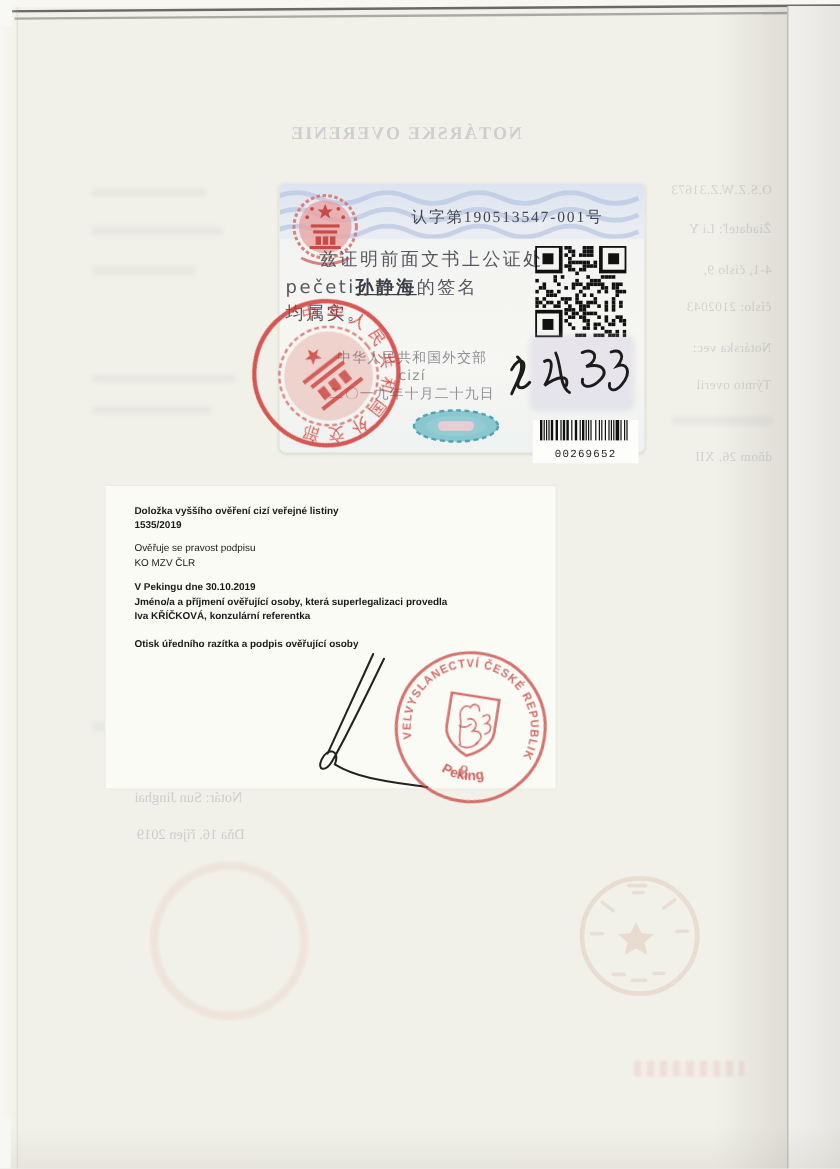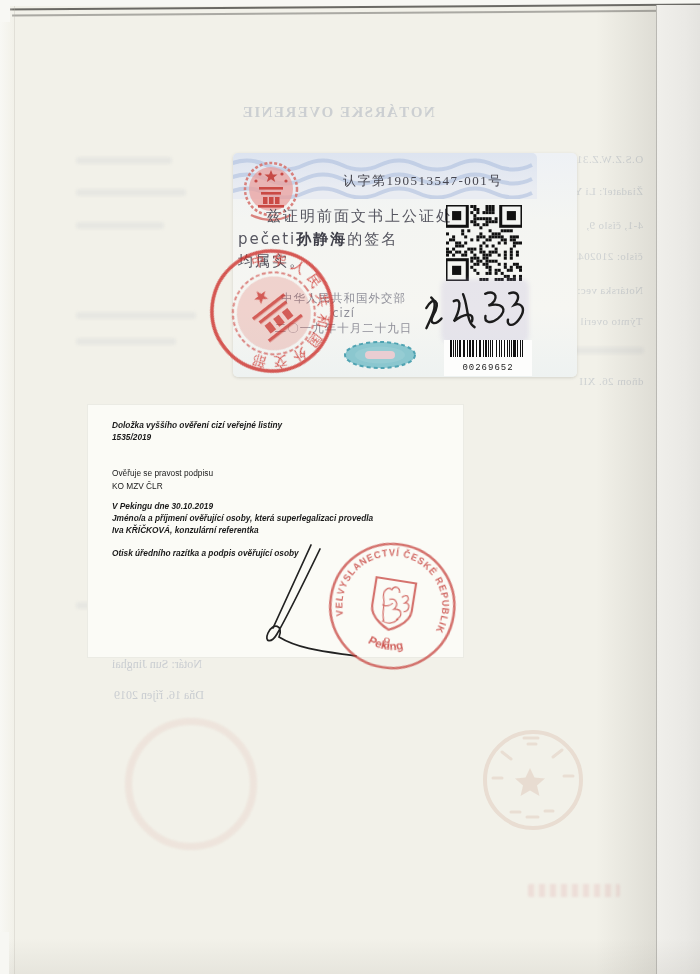--- a/index.html
+++ b/index.html
@@ -24,42 +24,42 @@
     background:repeating-linear-gradient(90deg,rgba(222,150,150,0.20) 0 6px,rgba(222,150,150,0.02) 6px 11px);
     filter:blur(1.1px);}
 
   
   .whitebox{left:87px;top:404px;width:375px;height:252px;background:#fbfbf6;
     border:1px solid rgba(206,206,196,0.35);}
 
   
   .sticker{left:233px;top:153px;width:304px;height:224px;border-radius:5px;
     background:linear-gradient(180deg,#eef1f5 0%,#f4f5f2 30%,#f6f6f2 70%,#eef2f1 100%);
-    box-shadow:0 1px 3px rgba(140,140,130,0.30);padding-left:40px;}
+    box-shadow:0 1px 3px rgba(140,140,130,0.30);}
   .band{left:0;top:0;width:304px;height:46px;border-radius:5px 5px 0 0;overflow:hidden;
     background:linear-gradient(180deg,#dde4f0,#e9ecf2 80%);}
   .stk-serial{left:110px;top:19px;font-family:"Liberation Serif",serif;
     font-size:13px;letter-spacing:1.5px;color:#45454e;white-space:nowrap;}
   .stk-body{left:5px;top:52px;width:225px;font-family:"DejaVu Sans",sans-serif;
     font-size:15px;letter-spacing:2px;line-height:22.5px;color:#565660;}
   .stk-body .ind{padding-left:28px;}
-  .stk-name{font-weight:bold;color:#3e3e48;}
+  .stk-name{font-weight:bold;color:#3e3e48;text-decoration:underline;}
   .stk-issuer{left:28px;top:138px;width:165px;text-align:center;
     font-family:"DejaVu Sans",sans-serif;font-size:11.5px;letter-spacing:1px;
     line-height:15px;color:#8f8f99;}
   .lav{left:208px;top:126px;width:88px;height:64px;border-radius:8px;
     background:rgba(186,181,216,0.25);filter:blur(2px);}
   .qr{left:213px;top:52px;}
-  .barcode-panel{left:211px;top:187px;width:88px;height:36px;background:#fdfdfc;text-align:center;}
+  .barcode-panel{left:211px;top:197px;width:88px;height:36px;background:#fdfdfc;text-align:center;}
   .bc-num{font-family:"Liberation Mono",monospace;font-size:9px;color:#222;letter-spacing:1px;}
 
   
   .legal{left:112px;top:419px;width:340px;font-size:8.3px;line-height:12.2px;color:#1a1a1a;}
-  .legal .b{font-weight:bold;font-style:italic;}
-  .g12{margin-top:12px;} .g9{margin-top:24px;} .g8{margin-top:8px;} .g11{margin-top:11px;}
+  .legal .b{font-weight:bold;}
+  .g12{margin-top:12px;} .g9{margin-top:7px;} .g8{margin-top:8px;} .g11{margin-top:11px;}
 
   
   .mfa-stamp{left:207px;top:246px;transform:rotate(-38deg);opacity:.92;filter:blur(0.3px);}
   .emb-stamp{left:324px;top:540px;transform:rotate(9deg);opacity:.9;filter:blur(0.25px);}
   .sig-cn{left:419px;top:281px;transform:rotate(-6deg);}
   .sig-cz{left:253px;top:536px;}
   .embossed{left:478px;top:726px;opacity:.6;filter:blur(0.6px);}
 
   
   .top-white{left:0;top:0;width:700px;height:6px;background:#f7f7f3;}

